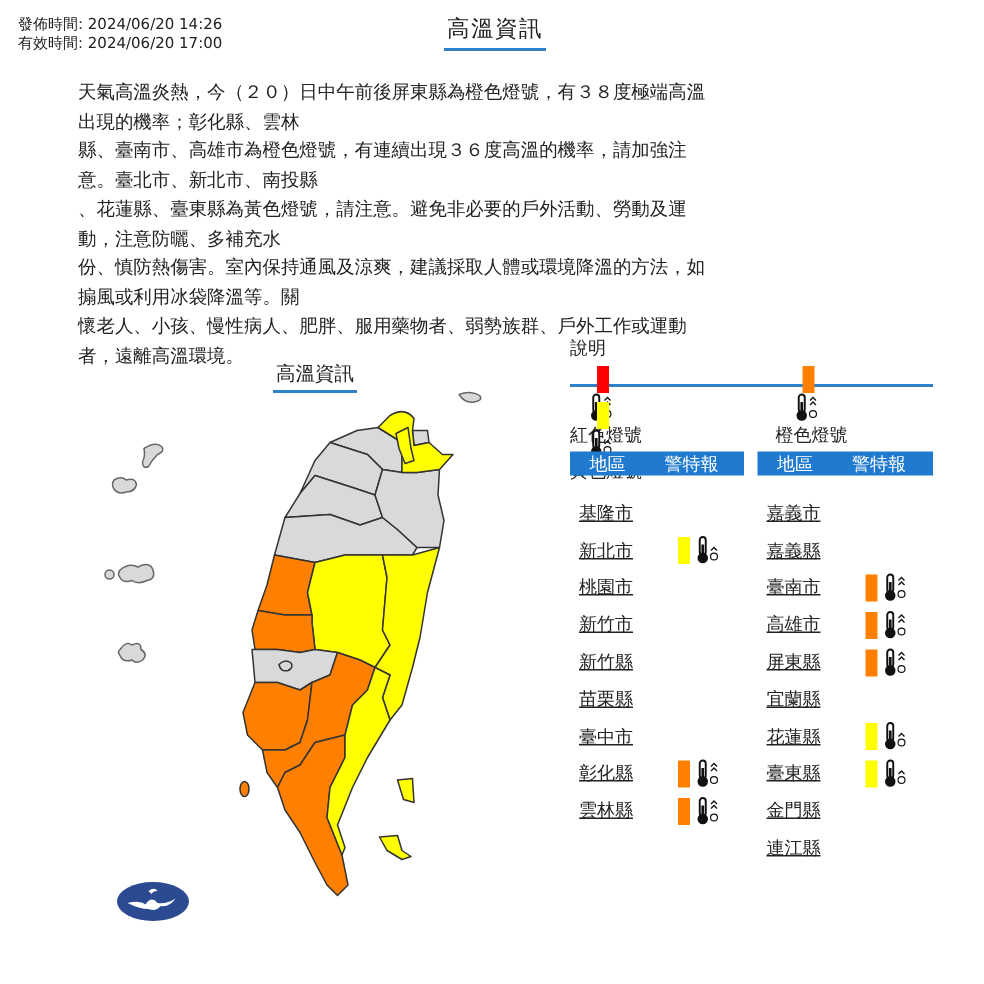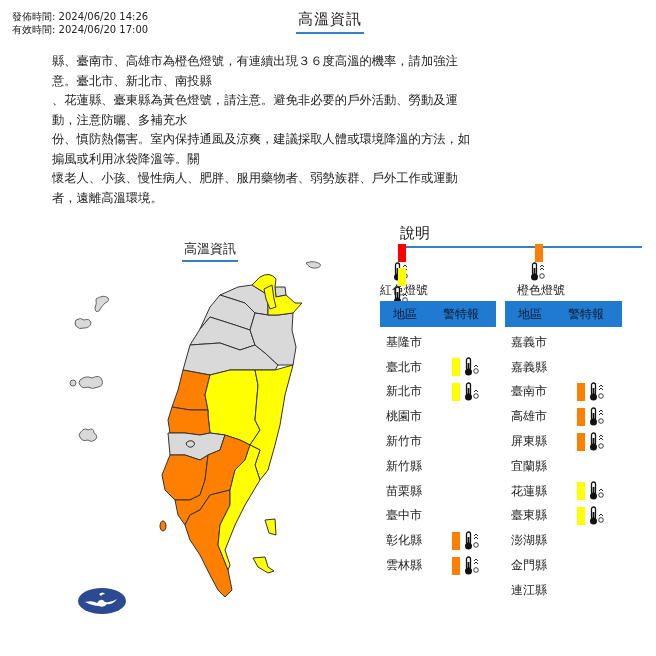--- a/index.html
+++ b/index.html
@@ -8,46 +8,47 @@
   .meta { position: absolute; left: 12px; top: 10px; font-size: 10px; line-height: 13px; color: #222; }
   .page-title { position: absolute; left: 296px; top: 10px; font-size: 15px; color: #222;
                 padding: 0 2px 3px 2px; border-bottom: 2px solid #2f82c8; letter-spacing: 1px; }
   .desc { position: absolute; left: 52px; top: 52px; width: 430px; font-size: 12.3px; line-height: 19.5px; color: #222; }
   .desc p { margin: 0; }
 
   .map-title { position: absolute; left: 182px; top: 240px; font-size: 13px; color: #222;
                padding: 0 2px 2px 2px; border-bottom: 2px solid #2f82c8; }
   .map { position: absolute; left: 60px; top: 255px; width: 300px; height: 380px; }
 
-  .legend-title { position: absolute; left: 400px; top: 224px; width: 242px; font-size: 15px; padding-bottom: 3px;
+  .legend-title { position: absolute; left: 380px; top: 224px; width: 242px; font-size: 12px; padding-bottom: 15px;
                   border-bottom: 2px solid #2f82c8; color: #222; }
   .legend-item { position: absolute; display: flex; align-items: center; font-size: 12px; color: #222; flex-direction: column; }
   .swatch { width: 8px; height: 18px; display: inline-block; margin-right: 4px; }
   .thermo { width: 18px; height: 20px; display: inline-block; margin-right: 6px; }
 
-  .table-head { position: absolute; top: 301px; height: 26px; background: #1f7ad0; color: #0f172a; font-size: 12px;
+  .table-head { position: absolute; top: 301px; height: 16px; background: #1f7ad0; color: #ffffff; font-size: 12px;
                 display: flex; align-items: center; }
   .table-head span { position: absolute; }
 
   .rows { position: absolute; top: 330px; }
   .row { height: 24.8px; display: flex; align-items: center; position: relative; font-size: 12px; color: #222; }
-  .row .name { position: absolute; left: 0; }
+  .row .name { position: absolute; left: 0; text-decoration: underline; }
   .row .level { position: absolute; left: 66px; display: flex; align-items: center; }
   .row .level .swatch { width: 8px; height: 18px; margin-right: 3px; }
 </style>
 </head>
 <body>
 
 <div class="meta">
   <div>發佈時間: 2024/06/20 14:26</div>
   <div>有效時間: 2024/06/20 17:00</div>
 </div>
 <div class="page-title">高溫資訊</div>
 
 <div class="desc">
+  <p>天氣高溫炎熱，今（２０）日中午前後屏東縣為橙色燈號，有３８度極端高溫出現的機率；彰化縣、雲林</p>
   <p>縣、臺南市、高雄市為橙色燈號，有連續出現３６度高溫的機率，請加強注意。臺北市、新北市、南投縣</p>
   <p>、花蓮縣、臺東縣為黃色燈號，請注意。避免非必要的戶外活動、勞動及運動，注意防曬、多補充水</p>
   <p>份、慎防熱傷害。室內保持通風及涼爽，建議採取人體或環境降溫的方法，如搧風或利用冰袋降溫等。關</p>
   <p>懷老人、小孩、慢性病人、肥胖、服用藥物者、弱勢族群、戶外工作或運動者，遠離高溫環境。</p>
 </div>
 
 <div class="map-title">高溫資訊</div>
 <svg class="map" viewBox="0 0 300 380" xmlns="http://www.w3.org/2000/svg">
   <g stroke="#333" stroke-width="1" stroke-linejoin="round">
 
@@ -150,33 +151,20 @@
 <div class="table-head" style="left:505px; width:117px;">
   <span style="left:13px;">地區</span>
   <span style="left:63px;">警特報</span>
 </div>
 
 <div class="rows" id="rows-left" style="left:386px; width:110px;">
     <div class="row">
       <span class="name">基隆市</span>
     </div>
     <div class="row">
-      <span class="name">臺北市</span>
-      <span class="level">
-        <span class="swatch" style="background:#ffff00;"></span>
-        <svg class="thermo" viewBox="0 0 18 20">
-          <rect x="3.5" y="1" width="4" height="12" rx="2" fill="#fff" stroke="#111" stroke-width="1.3"></rect>
-          <circle cx="5.5" cy="15" r="3.5" fill="#111"></circle>
-          <rect x="4.6" y="6" width="1.8" height="8" fill="#111"></rect>
-          <path d="M11 10 l2 -2 l2 2" fill="none" stroke="#111" stroke-width="0.9"></path>
-          <circle cx="13" cy="14" r="2.3" fill="none" stroke="#111" stroke-width="0.8"></circle>
-        </svg>
-      </span>
-    </div>
-    <div class="row">
       <span class="name">新北市</span>
       <span class="level">
         <span class="swatch" style="background:#ffff00;"></span>
         <svg class="thermo" viewBox="0 0 18 20">
           <rect x="3.5" y="1" width="4" height="12" rx="2" fill="#fff" stroke="#111" stroke-width="1.3"></rect>
           <circle cx="5.5" cy="15" r="3.5" fill="#111"></circle>
           <rect x="4.6" y="6" width="1.8" height="8" fill="#111"></rect>
           <path d="M11 10 l2 -2 l2 2" fill="none" stroke="#111" stroke-width="0.9"></path>
           <circle cx="13" cy="14" r="2.3" fill="none" stroke="#111" stroke-width="0.8"></circle>
         </svg>
@@ -293,21 +281,18 @@
         <svg class="thermo" viewBox="0 0 18 20">
           <rect x="3.5" y="1" width="4" height="12" rx="2" fill="#fff" stroke="#111" stroke-width="1.3"></rect>
           <circle cx="5.5" cy="15" r="3.5" fill="#111"></circle>
           <rect x="4.6" y="6" width="1.8" height="8" fill="#111"></rect>
           <path d="M11 10 l2 -2 l2 2" fill="none" stroke="#111" stroke-width="0.9"></path>
           <circle cx="13" cy="14" r="2.3" fill="none" stroke="#111" stroke-width="0.8"></circle>
         </svg>
       </span>
     </div>
     <div class="row">
-      <span class="name">澎湖縣</span>
-    </div>
-    <div class="row">
       <span class="name">金門縣</span>
     </div>
     <div class="row">
       <span class="name">連江縣</span>
     </div>
   </div>
 
 </body></html>

